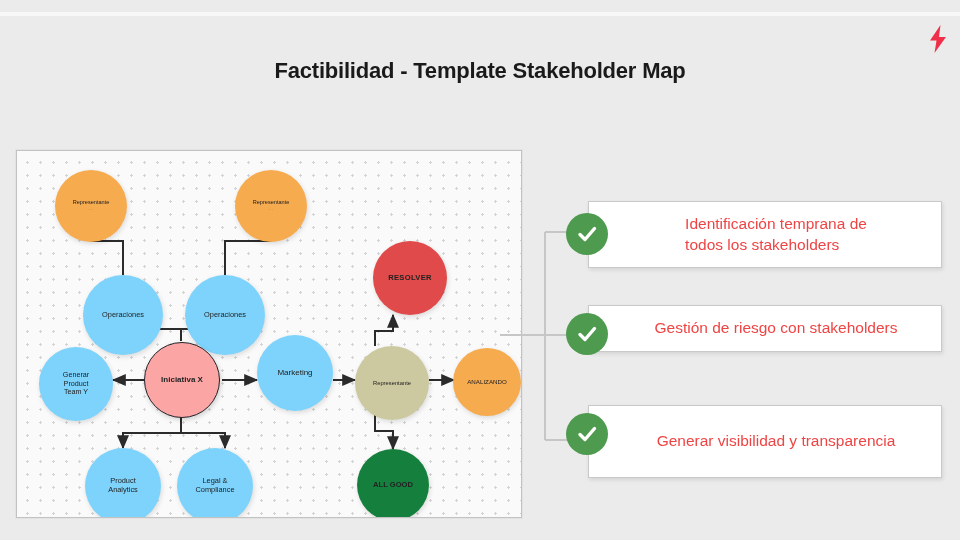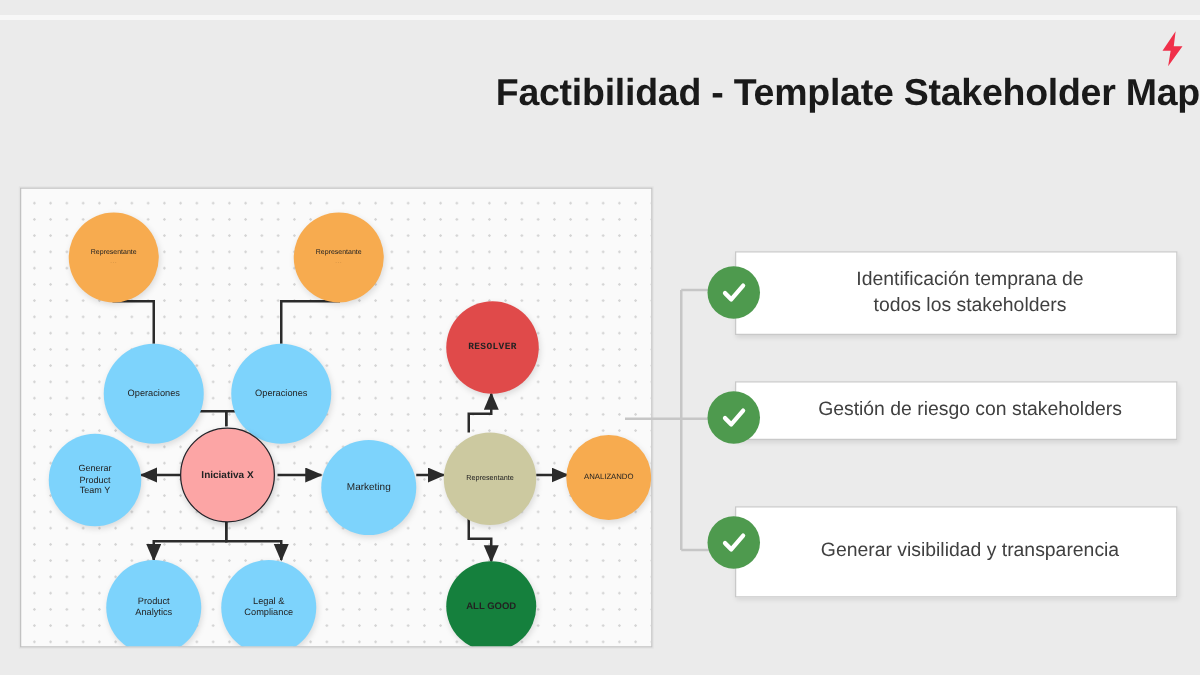--- a/index.html
+++ b/index.html
@@ -28,22 +28,22 @@
     left: 925px; top: 24px;
     width: 26px; height: 30px;
   }
   .logo svg { display: block; }
 
   
   .title {
     position: absolute;
     left: 0; top: 58px;
     width: 960px;
-    text-align: right;
-    font-size: 30px;
+    text-align: center;
+    font-size: 22px;
     font-weight: bold;
     color: #1a1a1a;
     letter-spacing: -0.2px;
   }
 
   
   .board {
     position: absolute;
     left: 16px; top: 150px;
     width: 506px; height: 368px;
@@ -94,22 +94,22 @@
 
   
   .card {
     position: absolute;
     background: #ffffff;
     border: 1px solid #c9c9c9;
     box-shadow: 1px 2px 4px rgba(0,0,0,0.10);
     display: flex;
     align-items: center;
     justify-content: center;
-    text-align: center;
-    color: #404040;
+    text-align: left;
+    color: #ef4444;
     font-size: 15.5px;
     line-height: 1.35;
     padding-left: 34px;
     padding-right: 12px;
     z-index: 4;
   }
   .check {
     position: absolute;
     width: 42px; height: 42px;
     border-radius: 50%;
@@ -182,35 +182,35 @@
     </div>
 
     <div class="node n-purple" style="left:66px; top:124px; width:80px; height:80px; font-size:7.4px;">
       <span>Operaciones</span>
     </div>
 
     <div class="node n-purple" style="left:168px; top:124px; width:80px; height:80px; font-size:7.4px;">
       <span>Operaciones</span>
     </div>
 
-    <div class="node n-red" style="left:340px; top:90px; width:74px; height:74px; font-size:7.6px; font-weight:bold; letter-spacing:0.3px;font-family:Liberation Mono, monospace;">
+    <div class="node n-red" style="left:356px; top:90px; width:74px; height:74px; font-size:7.6px; font-weight:bold; letter-spacing:0.3px;">
       <span>RESOLVER</span>
     </div>
 
     <div class="node n-purple" style="left:22px; top:196px; width:74px; height:74px; font-size:7.2px;">
       <span>Generar</span>
       <span>Product</span>
       <span>Team Y</span>
     </div>
 
     <div class="node n-yellow" style="left:127px; top:191px; width:76px; height:76px; font-size:8px; font-weight:bold;">
       <span>Iniciativa X</span>
     </div>
 
-    <div class="node n-purple" style="left:240px; top:201px; width:76px; height:76px; font-size:8px;">
+    <div class="node n-purple" style="left:240px; top:184px; width:76px; height:76px; font-size:8px;">
       <span>Marketing</span>
     </div>
 
     <div class="node n-khaki" style="left:338px; top:195px; width:74px; height:74px; font-size:5.8px;">
       <span>Representante</span>
     </div>
 
     <div class="node n-amber" style="left:436px; top:197px; width:68px; height:68px; font-size:6.2px;">
       <span>ANALIZANDO</span>
     </div>

